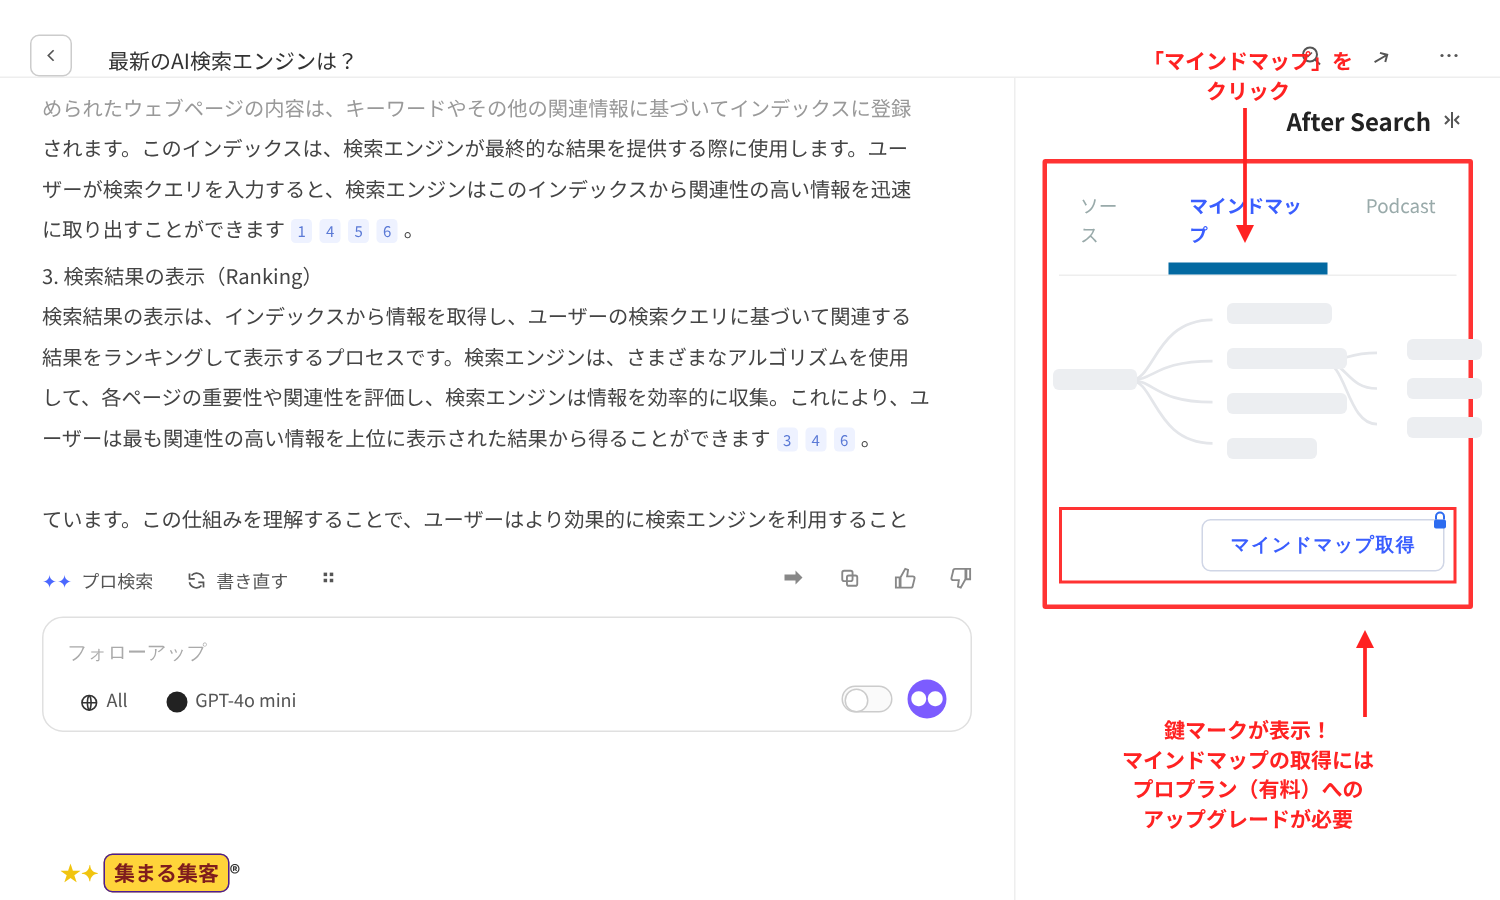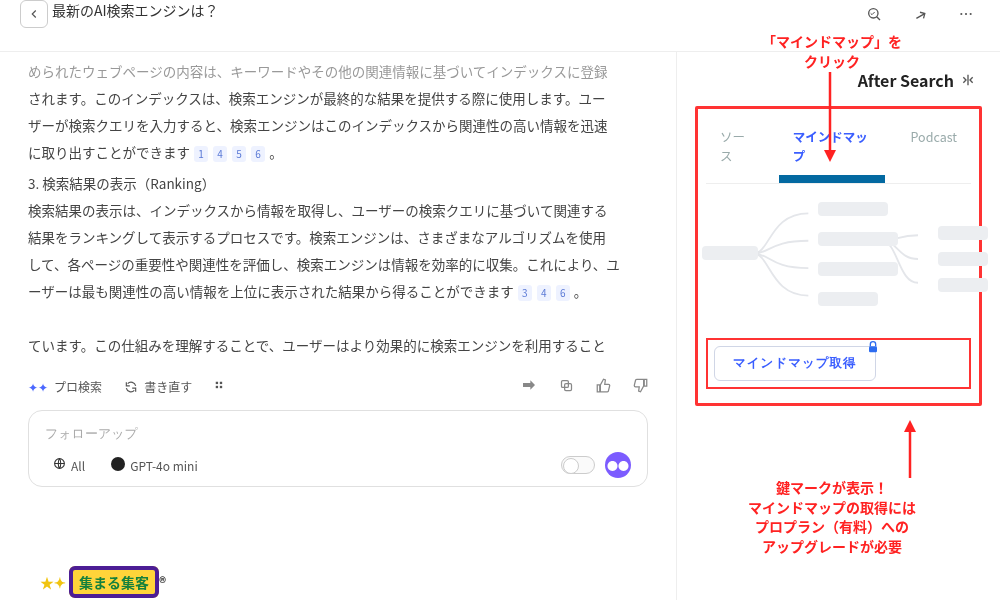--- a/index.html
+++ b/index.html
@@ -1,37 +1,37 @@
 <!DOCTYPE html>
 <html><head>
 <meta charset="utf-8">
 <style>
 *{box-sizing:border-box;margin:0;padding:0}
 body{font-family:-apple-system,BlinkMacSystemFont,"Segoe UI","Hiragino Sans","Noto Sans CJK JP",sans-serif;font-size:13px;color:#333;background:#fff;width:1000px;height:600px;overflow:hidden;position:relative}
-.topbar{height:52px;border-bottom:1px solid #eee;display:flex;align-items:flex-start;padding:0 20px;gap:4px}
+.topbar{height:52px;border-bottom:1px solid #eee;display:flex;align-items:flex-end;padding:0 20px;gap:24px}
 .topbar .title{flex:1;font-size:14px;color:#333}
 .topbar .actions{display:flex;gap:18px;align-items:center;color:#666}
 .iconbtn{width:28px;height:28px;display:flex;align-items:center;justify-content:center;cursor:pointer;color:#555}
 .iconbtn.box{border:1px solid #ccc;border-radius:6px}
 .wrap{display:flex;height:548px}
 .main{flex:1;padding:6px 28px 0 28px;overflow:hidden;position:relative;min-width:0}
 .article{font-size:13.5px;line-height:2;color:#444}
 .article .dim{color:#999}
 .cite{display:inline-block;min-width:14px;height:16px;font-size:10px;line-height:16px;text-align:center;color:#5b7ad6;background:#eef2ff;border-radius:3px;margin:0 1px;padding:0 3px}
 .section-title{margin-top:4px}
 .toolbar{display:flex;align-items:center;gap:22px;margin:18px 0 14px 0;font-size:12px;color:#555}
 .toolbar .tool{display:flex;align-items:center;gap:6px;cursor:pointer}
 .spark{color:#4b68ff}
 .toolbar .spacer{flex:1}
 .toolbar .ricon{color:#888;cursor:pointer}
 .followup{border:1px solid #e0e0e0;border-radius:14px;padding:12px 16px 8px 16px;background:#fff}
 .followup input{border:none;outline:none;width:100%;font-size:13px;color:#333}
 .followup input::placeholder{color:#aaa}
 .fu-row{display:flex;align-items:center;gap:10px;margin-top:10px;font-size:12px;color:#555}
-.pill{display:flex;align-items:flex-start;gap:5px;padding:3px 8px;border-radius:12px;cursor:pointer}
+.pill{display:flex;align-items:flex-end;gap:5px;padding:3px 8px;border-radius:12px;cursor:pointer}
 .pill .dot{width:14px;height:14px;border-radius:50%;background:#222}
 .fu-row .spacer{flex:1}
 .switch{width:34px;height:18px;border:1px solid #ccc;border-radius:10px;position:relative;background:#fafafa}
 .switch::after{content:"";position:absolute;left:1px;top:1px;width:14px;height:14px;border-radius:50%;background:#fff;border:1px solid #ccc}
 .purple{width:26px;height:26px;border-radius:50%;background:#7c5cff;display:flex;align-items:center;justify-content:center;color:#fff;font-size:11px}
 .side{width:324px;border-left:1px solid #eee;padding:14px 18px 0 18px;position:relative}
 .side-head{display:flex;align-items:center;justify-content:flex-end;margin-bottom:12px}
 .side-head h3{font-size:16px;font-weight:700;color:#222}
 .side .redbox{border:3px solid #f33;border-radius:2px;padding:8px 8px 14px 8px}
 .tabs{display:flex;gap:12px;border-bottom:1px solid #eee}
@@ -40,29 +40,29 @@
 .mm{position:relative;height:150px}
 .sk{position:absolute;background:#eceef1;border-radius:4px;height:14px}
 .sk.left{left:-4px;top:62px;width:56px}
 .sk.m1{left:112px;top:18px;width:70px}
 .sk.m2{left:112px;top:48px;width:80px}
 .sk.m3{left:112px;top:78px;width:80px}
 .sk.m4{left:112px;top:108px;width:60px}
 .sk.r1{left:232px;top:42px;width:50px}
 .sk.r2{left:232px;top:68px;width:50px}
 .sk.r3{left:232px;top:94px;width:50px}
-.mmbtn-wrap{border:2px solid #f33;padding:6px;margin-top:4px;display:flex;justify-content:flex-start}
+.mmbtn-wrap{border:2px solid #f33;padding:6px;margin-top:4px;display:flex;justify-content:flex-end}
 .mmbtn{border:1px solid #d0d6e6;border-radius:6px;padding:8px 18px;font-size:12.5px;color:#3a5eff;background:#fff;position:relative;cursor:pointer;font-weight:600;letter-spacing:1px}
 .lock-badge{position:absolute;right:-6px;top:-8px;width:16px;height:16px;color:#2d6cf0}
 .annot{position:absolute;color:#f22;font-weight:700;font-size:14px;text-align:center;line-height:1.4;pointer-events:none}
 .annot-top{left:722px;top:32px;width:220px}
 .annot-bot{left:692px;top:478px;width:280px}
 svg.arrow{position:absolute;pointer-events:none}
 .logo{position:absolute;left:40px;bottom:8px;font-size:14px;font-weight:700}
-.logo .bg{background:#ffd43a;border-radius:6px;padding:2px 6px;color:#15803d;border:4px solid #4c1d95}
+.logo .bg{background:#ffd43a;border-radius:6px;padding:2px 6px;color:#7f1d1d;border:1px solid #4c1d95}
 .logo .star{color:#f1c40f}
 </style>
 </head>
 <body>
 
 <div class="topbar">
   <div class="iconbtn box">
     <svg width="14" height="14" viewBox="0 0 24 24" fill="none" stroke="currentColor" stroke-width="2">
         <polyline points="15 18 9 12 15 6"></polyline>
       </svg>

